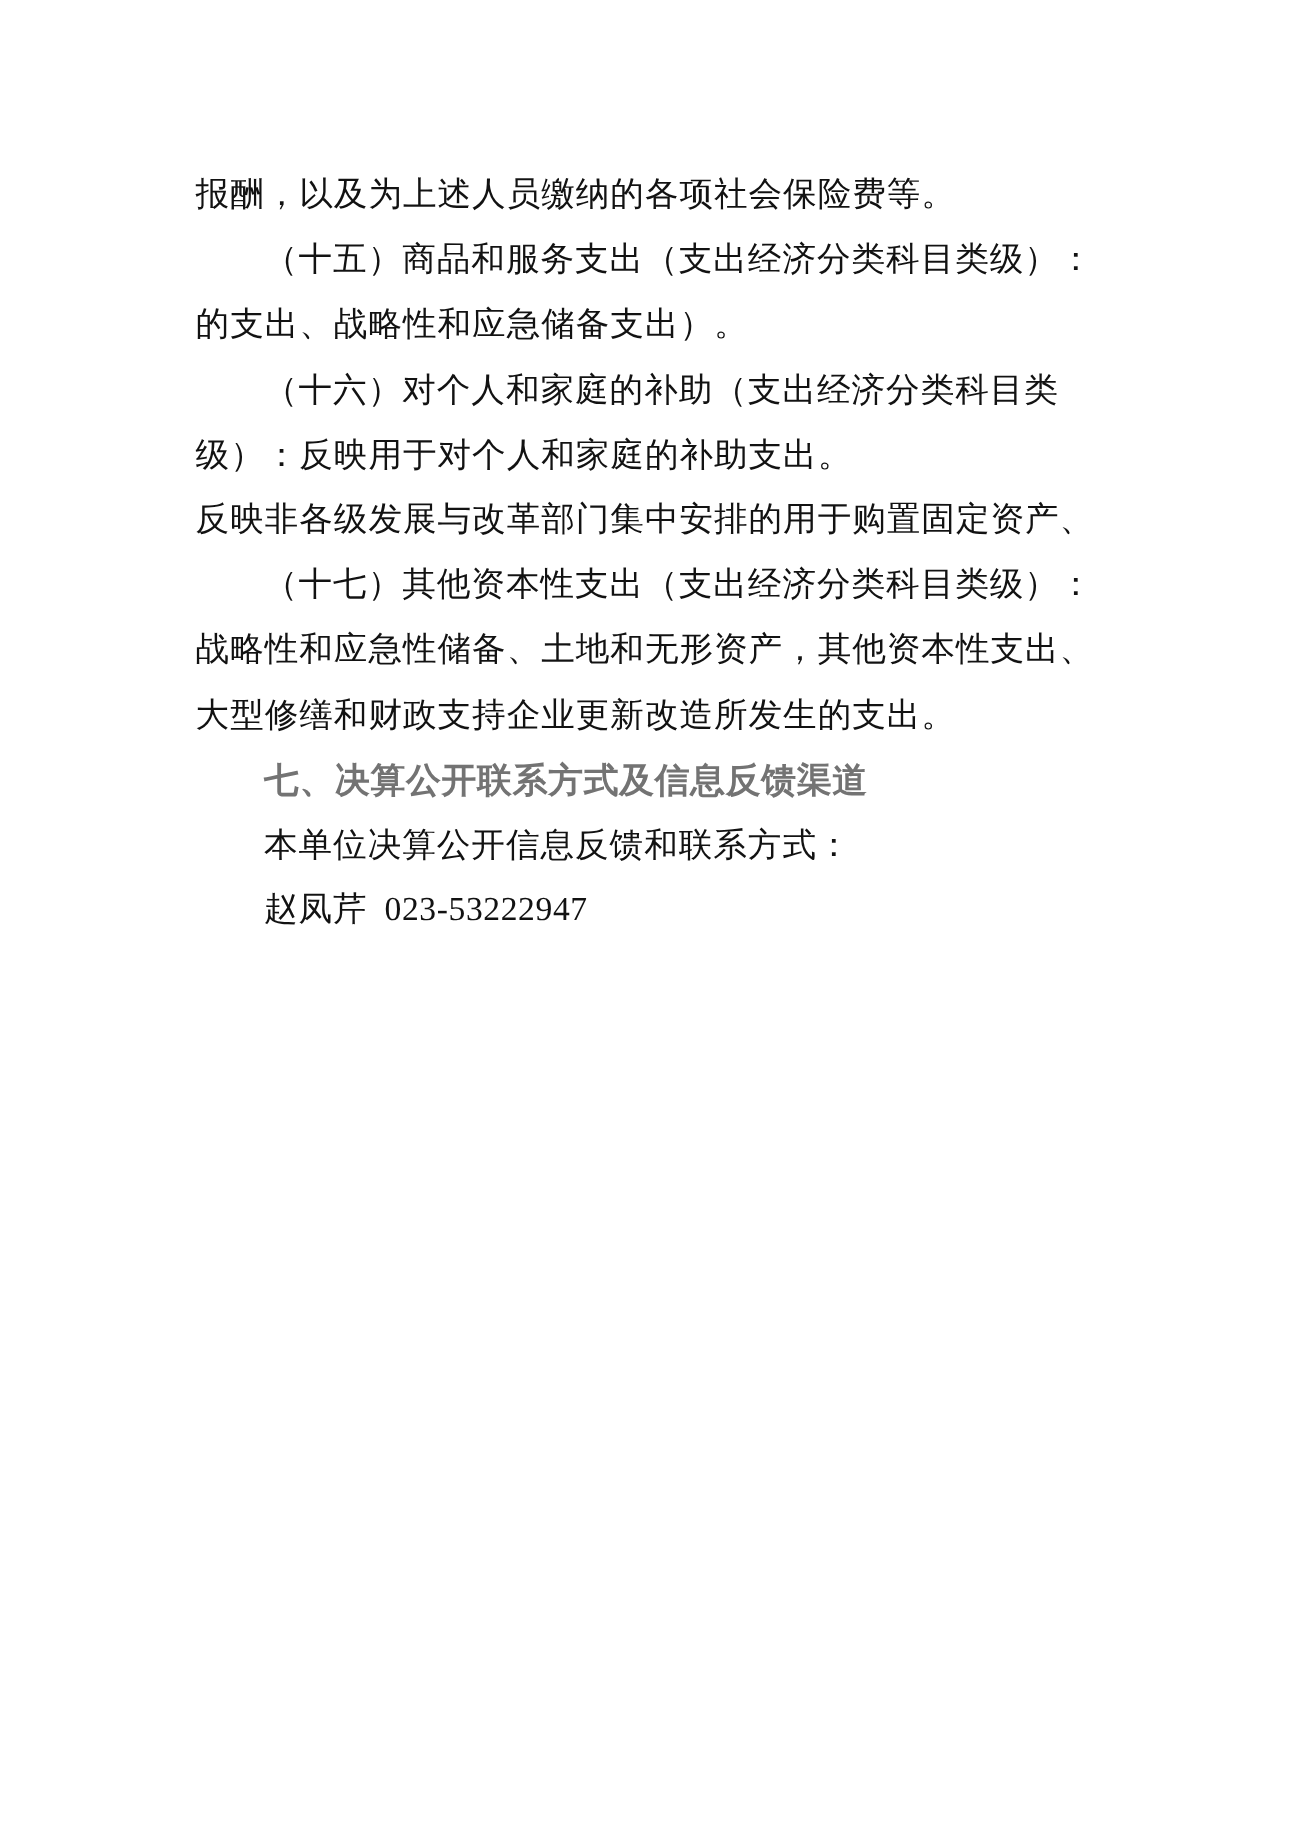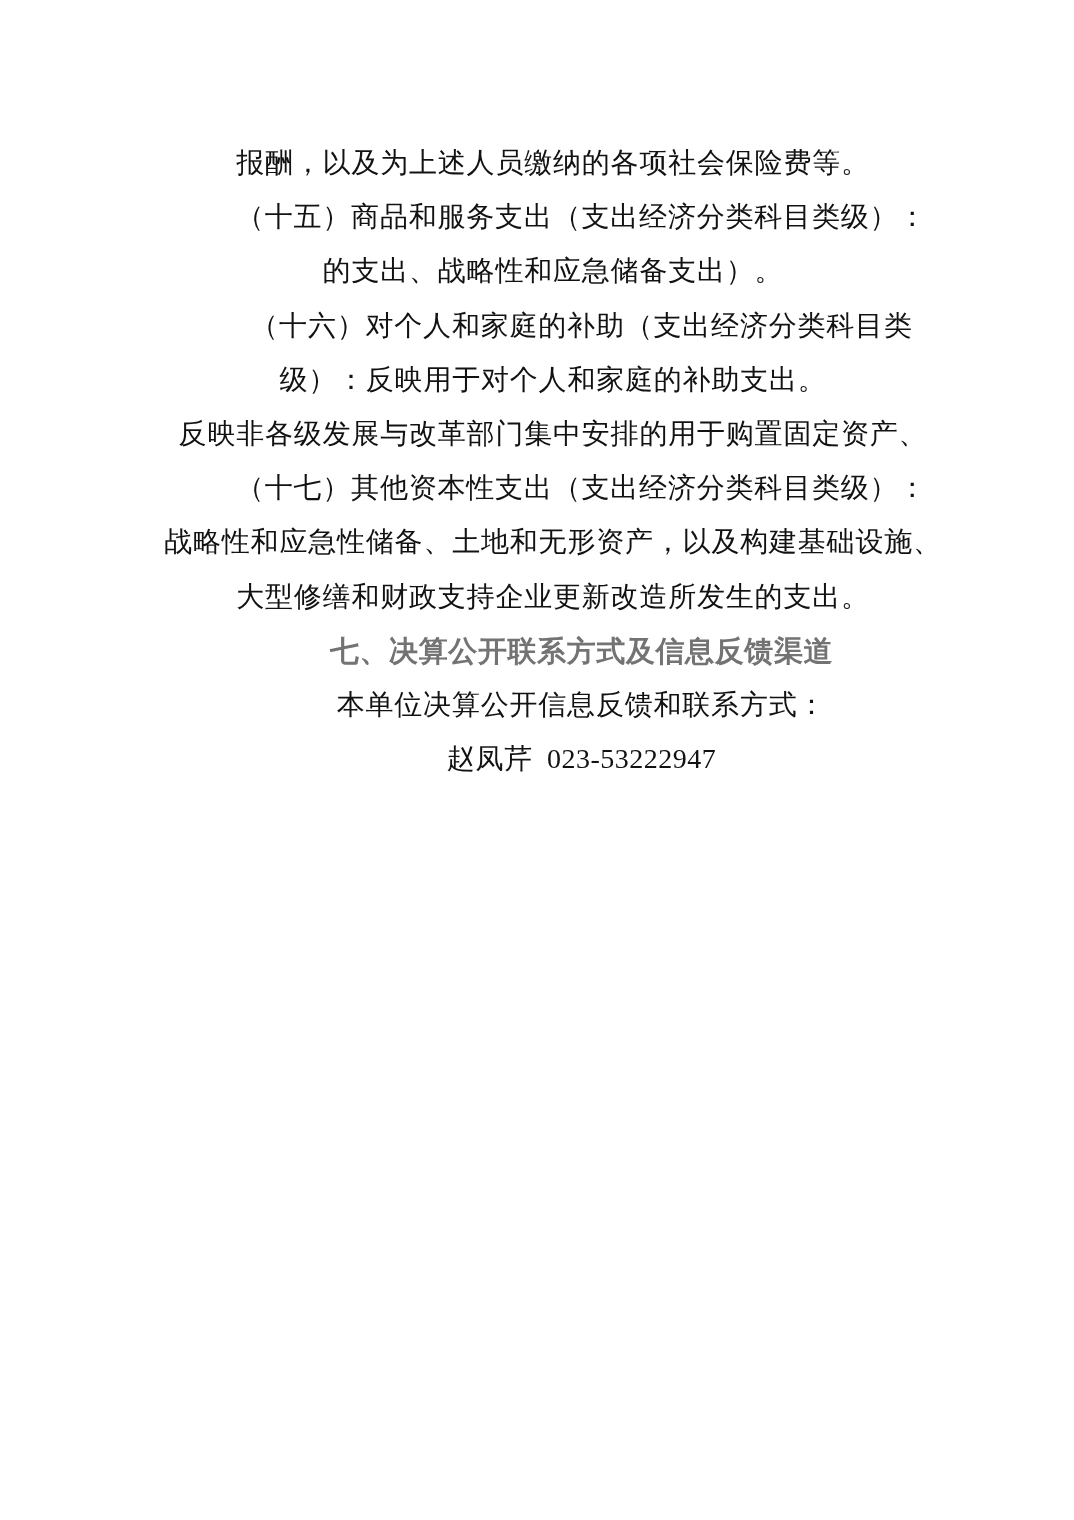--- a/index.html
+++ b/index.html
@@ -7,21 +7,20 @@
     padding: 0;
     background: #ffffff;
   }
   .page {
     position: relative;
     width: 1074px;
     height: 1136px;
     background: #ffffff;
     overflow: hidden;
     font-family: "Liberation Serif", "DejaVu Serif", serif;
-    text-align: center;
   }
   .text-block {
     position: absolute;
     left: 163px;
     top: 136px;
     width: 780px;
   }
   .line {
     line-height: 54.2px;
     height: 54.2px;
@@ -53,21 +52,21 @@
 <div class="page">
   <div class="text-block">
 
     <div class="line">报酬，以及为上述人员缴纳的各项社会保险费等。</div>
     <div class="line indent">（十五）商品和服务支出（支出经济分类科目类级）：</div>
     <div class="line">的支出、战略性和应急储备支出）。</div>
     <div class="line indent">（十六）对个人和家庭的补助（支出经济分类科目类</div>
     <div class="line">级）：反映用于对个人和家庭的补助支出。</div>
     <div class="line">反映非各级发展与改革部门集中安排的用于购置固定资产、</div>
     <div class="line indent">（十七）其他资本性支出（支出经济分类科目类级）：</div>
-    <div class="line">战略性和应急性储备、土地和无形资产，以及构建基础设施、</div>
+    <div class="line">战略性和应急性储备、土地和无形资产，其他资本性支出、</div>
     <div class="line">大型修缮和财政支持企业更新改造所发生的支出。</div>
 
     <div class="line indent heading">七、决算公开联系方式及信息反馈渠道</div>
 
     <div class="line indent">本单位决算公开信息反馈和联系方式：</div>
 
     <div class="line indent">
       <span>赵凤芹</span><span class="phone">023-53222947</span>
     </div>
 

